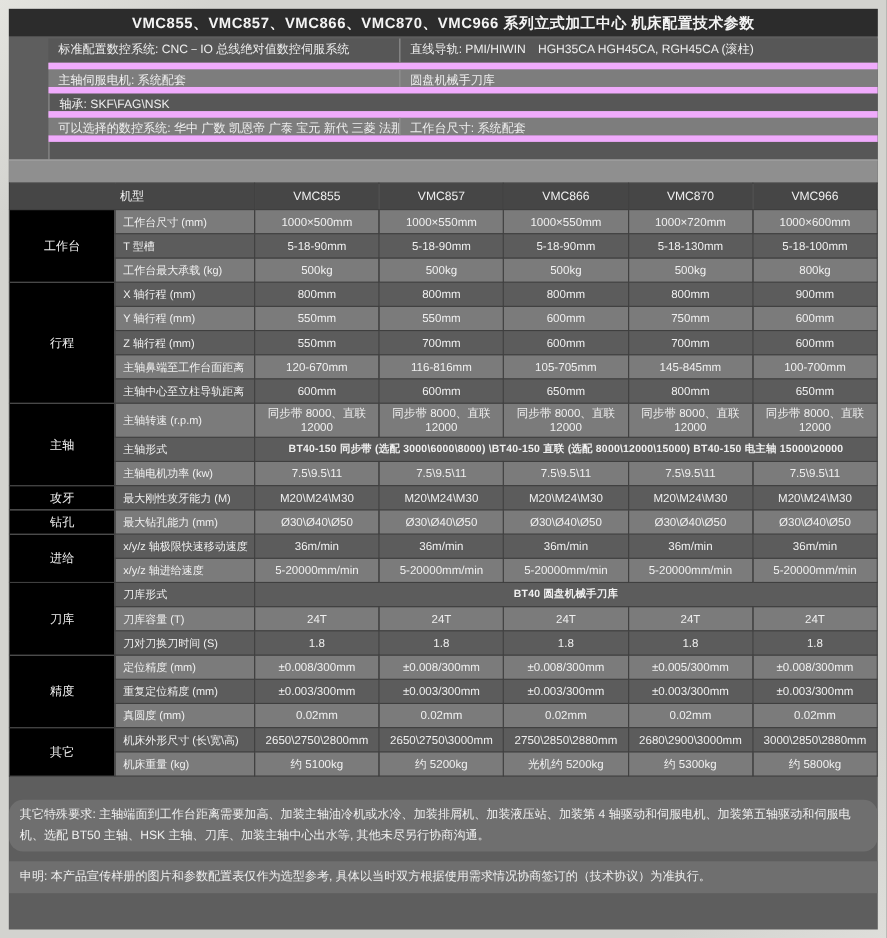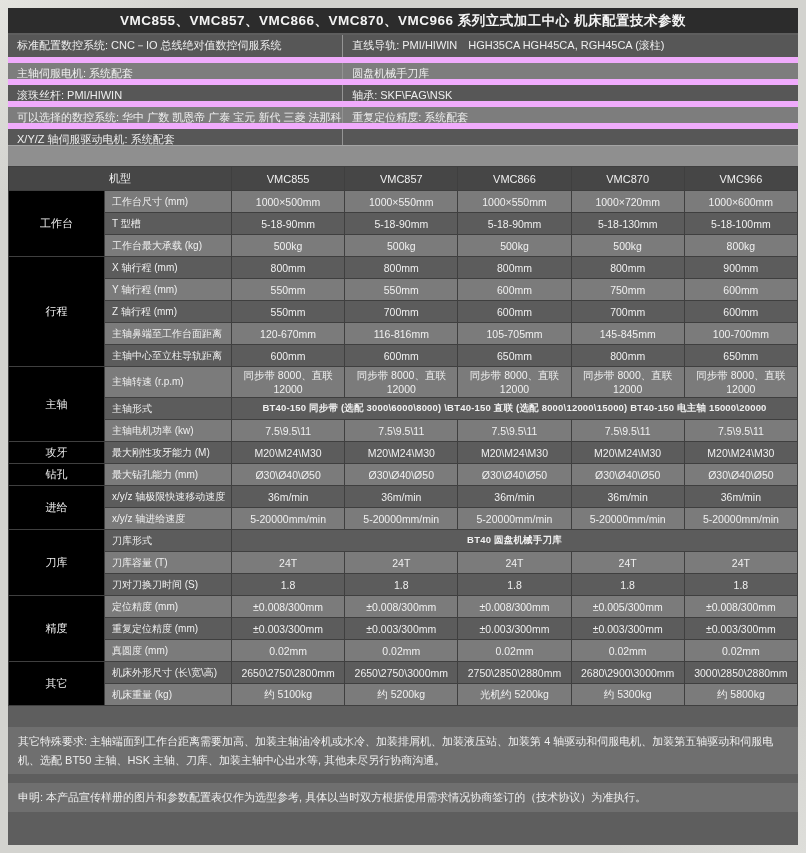--- a/index.html
+++ b/index.html
@@ -24,21 +24,21 @@
     flex: 0 0 25px;
     background: #2c2c2c;
     color: #f4f4f4;
     font-size: 13.5px; font-weight: bold;
     line-height: 25px; text-align: center;
     letter-spacing: 0.5px;
     margin-bottom: 2px;
   }
   
   .cfg-section { flex: 0 0 auto; }
-  .cfg-row { display: flex; height: 22px; }
+  .cfg-row { display: flex; height: 22px; margin-left: 36px; }
   .cfg-row + .cfg-row { border-top: 6px solid #f0abfc; }
   .cfg-dark  { background: #575757; }
   .cfg-light { background: #7d7d7d; }
   .cfg-cell {
     color: #efefef; font-size: 11px; line-height: 21px;
     padding-left: 9px; white-space: nowrap; overflow: hidden;
   }
   .cfg-left { width: 42.3%; }
   .cfg-right { flex: 1; border-left: 1px solid #949494; }
   .spacer-top { flex: 0 0 21px; background: #8f8f8f; border-top: 1px solid #a5a5a5; }
@@ -59,50 +59,48 @@
   .spec-table td.group-cell { background: #000000; font-size: 11px; }
   .spec-table td.label-cell { text-align: left; padding-left: 7px; font-size: 10px; }
   .spec-table td.span-cell { white-space: nowrap; font-size: 9.5px; letter-spacing: 0.2px; font-weight: bold; }
   .spacer-bottom { flex: 0 0 21px; }
   
   .note {
     background: #6f6f6f; color: #efefef;
     font-size: 11px; line-height: 1.7;
     padding: 5px 10px;
   }
-  .note-special { min-height: 44px; }
+  .note-special { min-height: 44px; border-radius: 13px; }
   .note-gap { flex: 0 0 9px; }
 </style>
 </head>
 <body>
 
 <div class="page">
   <div class="panel">
 
     <div class="title-bar">VMC855、VMC857、VMC866、VMC870、VMC966 系列立式加工中心 机床配置技术参数</div>
 
     <div class="cfg-section">
         <div class="cfg-row cfg-dark">
           <div class="cfg-cell cfg-left">标准配置数控系统: CNC－IO 总线绝对值数控伺服系统</div>
           <div class="cfg-cell cfg-right">直线导轨: PMI/HIWIN　HGH35CA  HGH45CA, RGH45CA (滚柱)</div>
         </div>
         <div class="cfg-row cfg-light">
           <div class="cfg-cell cfg-left">主轴伺服电机: 系统配套</div>
           <div class="cfg-cell cfg-right">圆盘机械手刀库</div>
         </div>
         <div class="cfg-row cfg-dark">
-          <div class="cfg-cell cfg-left">滚珠丝杆: PMI/HIWIN</div>
           <div class="cfg-cell cfg-right">轴承: SKF\FAG\NSK</div>
         </div>
         <div class="cfg-row cfg-light">
           <div class="cfg-cell cfg-left">可以选择的数控系统: 华中 广数 凯恩帝 广泰 宝元 新代 三菱 法那科 西门子</div>
-          <div class="cfg-cell cfg-right">重复定位精度: 系统配套</div>
+          <div class="cfg-cell cfg-right">工作台尺寸: 系统配套</div>
         </div>
         <div class="cfg-row cfg-dark">
-          <div class="cfg-cell cfg-left">X/Y/Z 轴伺服驱动电机: 系统配套</div>
           <div class="cfg-cell cfg-right"></div>
         </div>
       </div>
 
     <div class="spacer-top"></div>
 
     <table class="spec-table">
       <colgroup>
         <col style="width:96px">
           <col style="width:127px">

